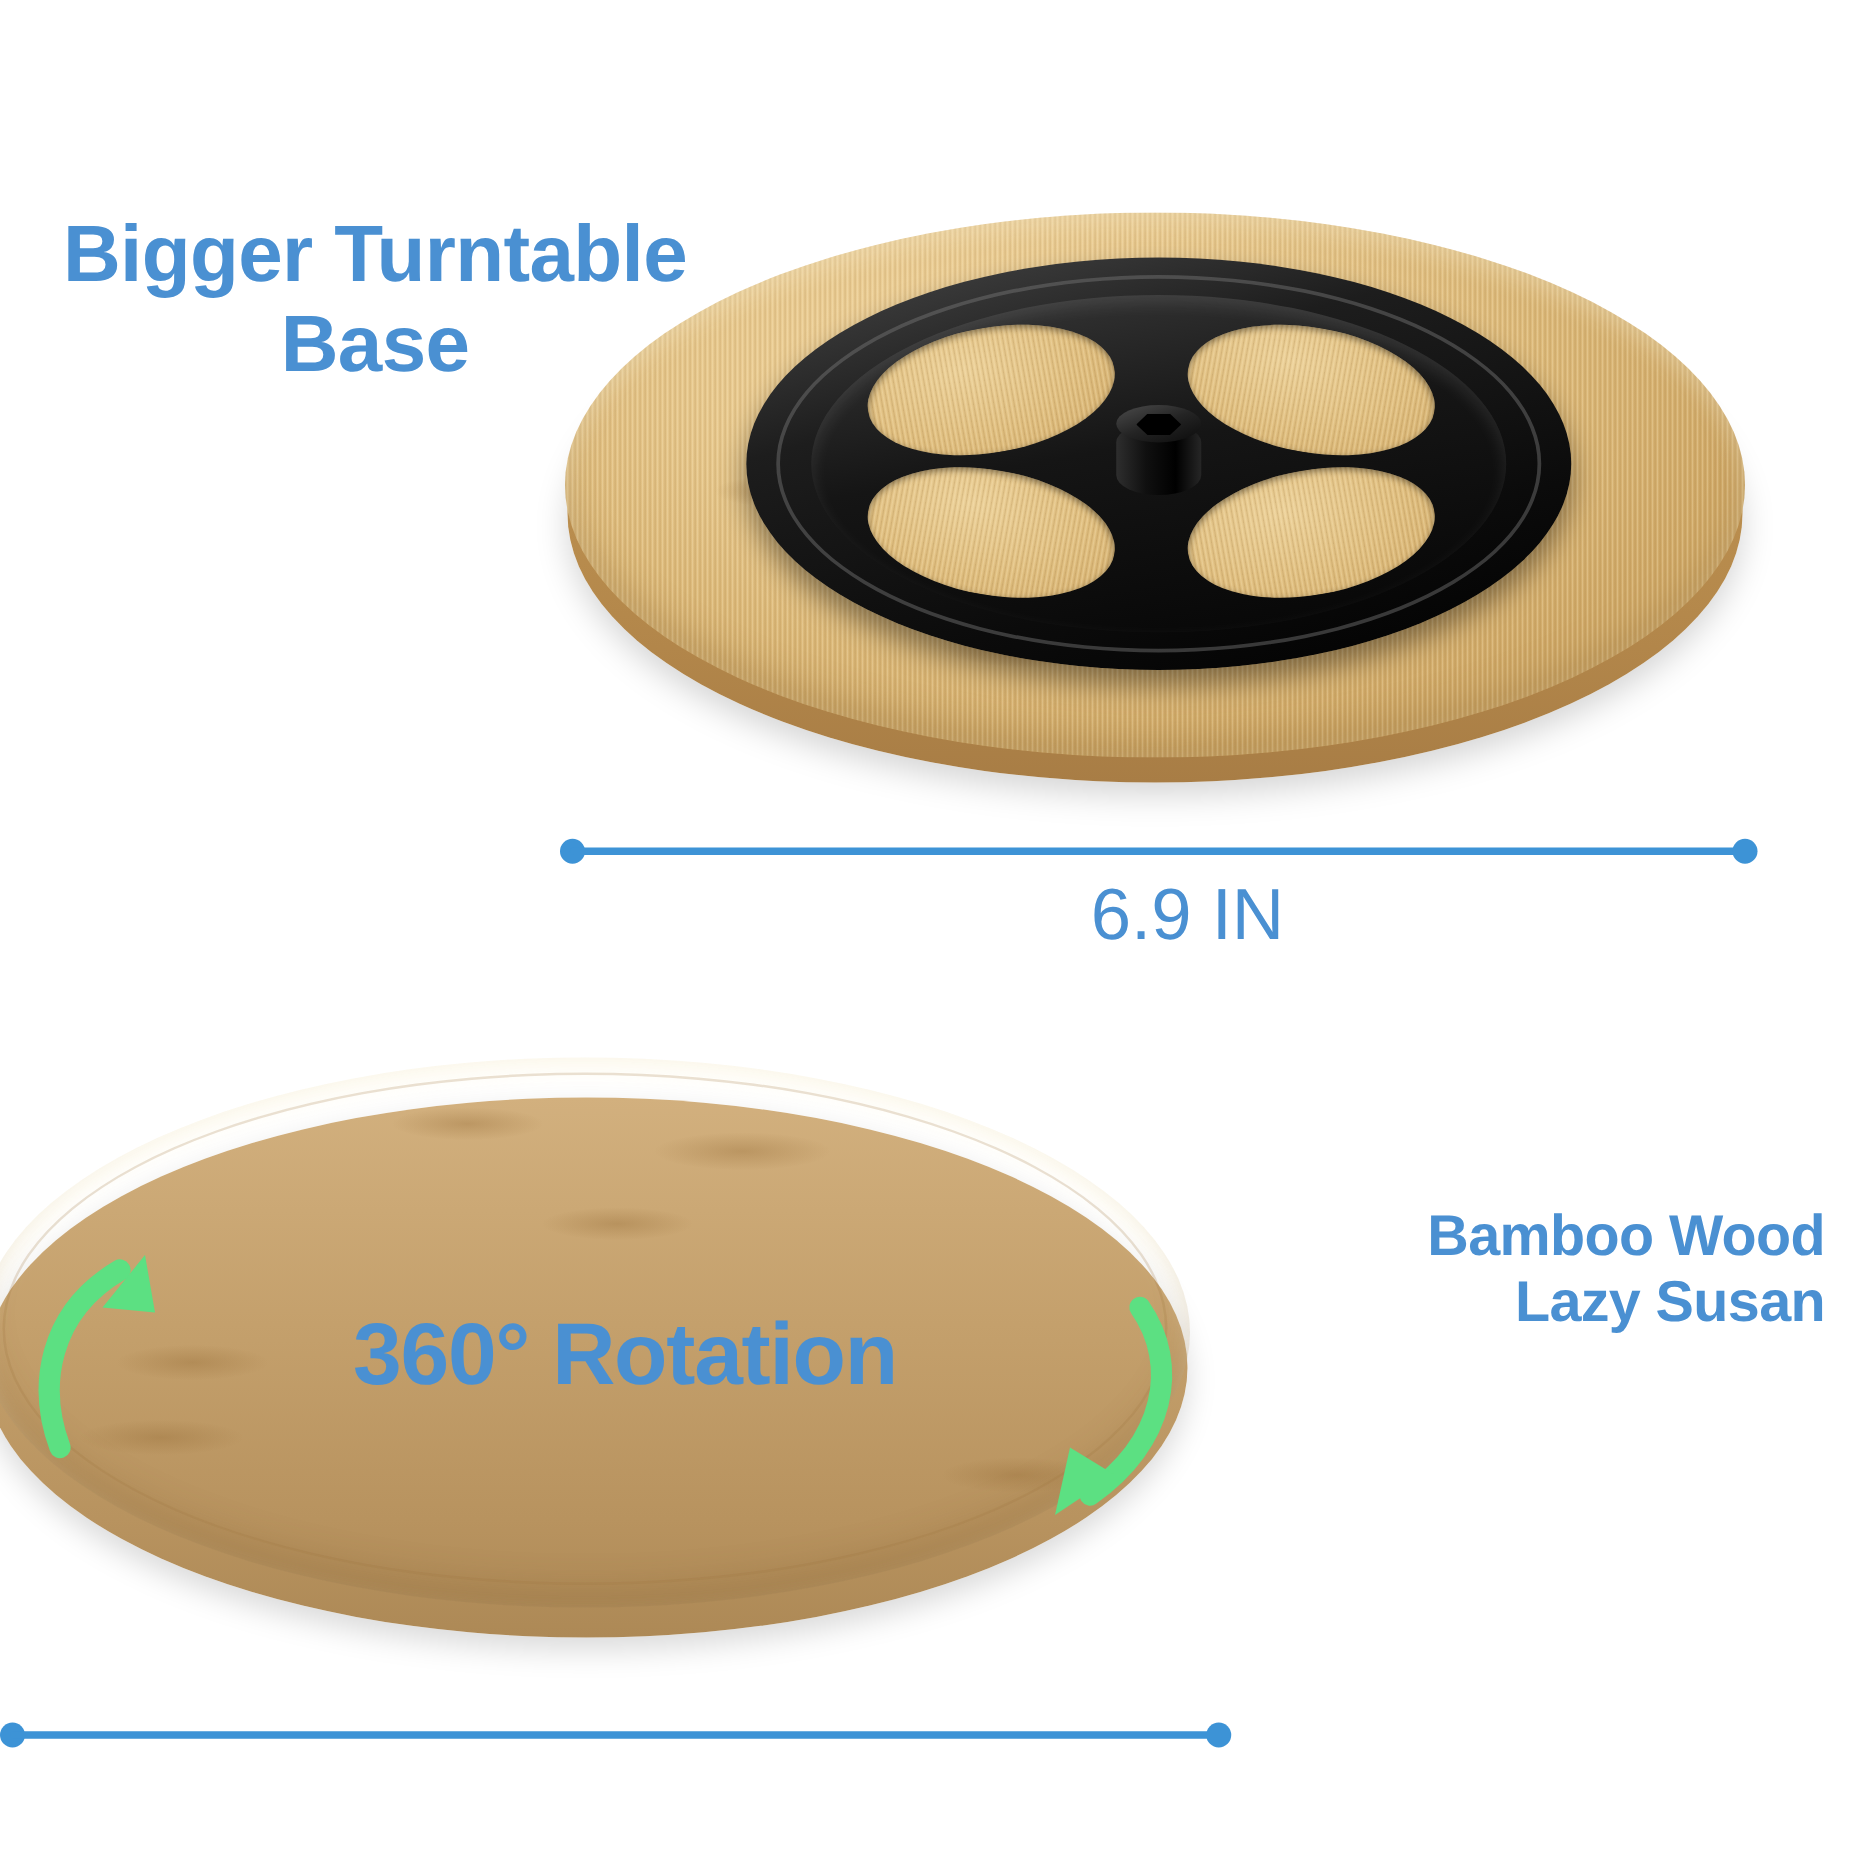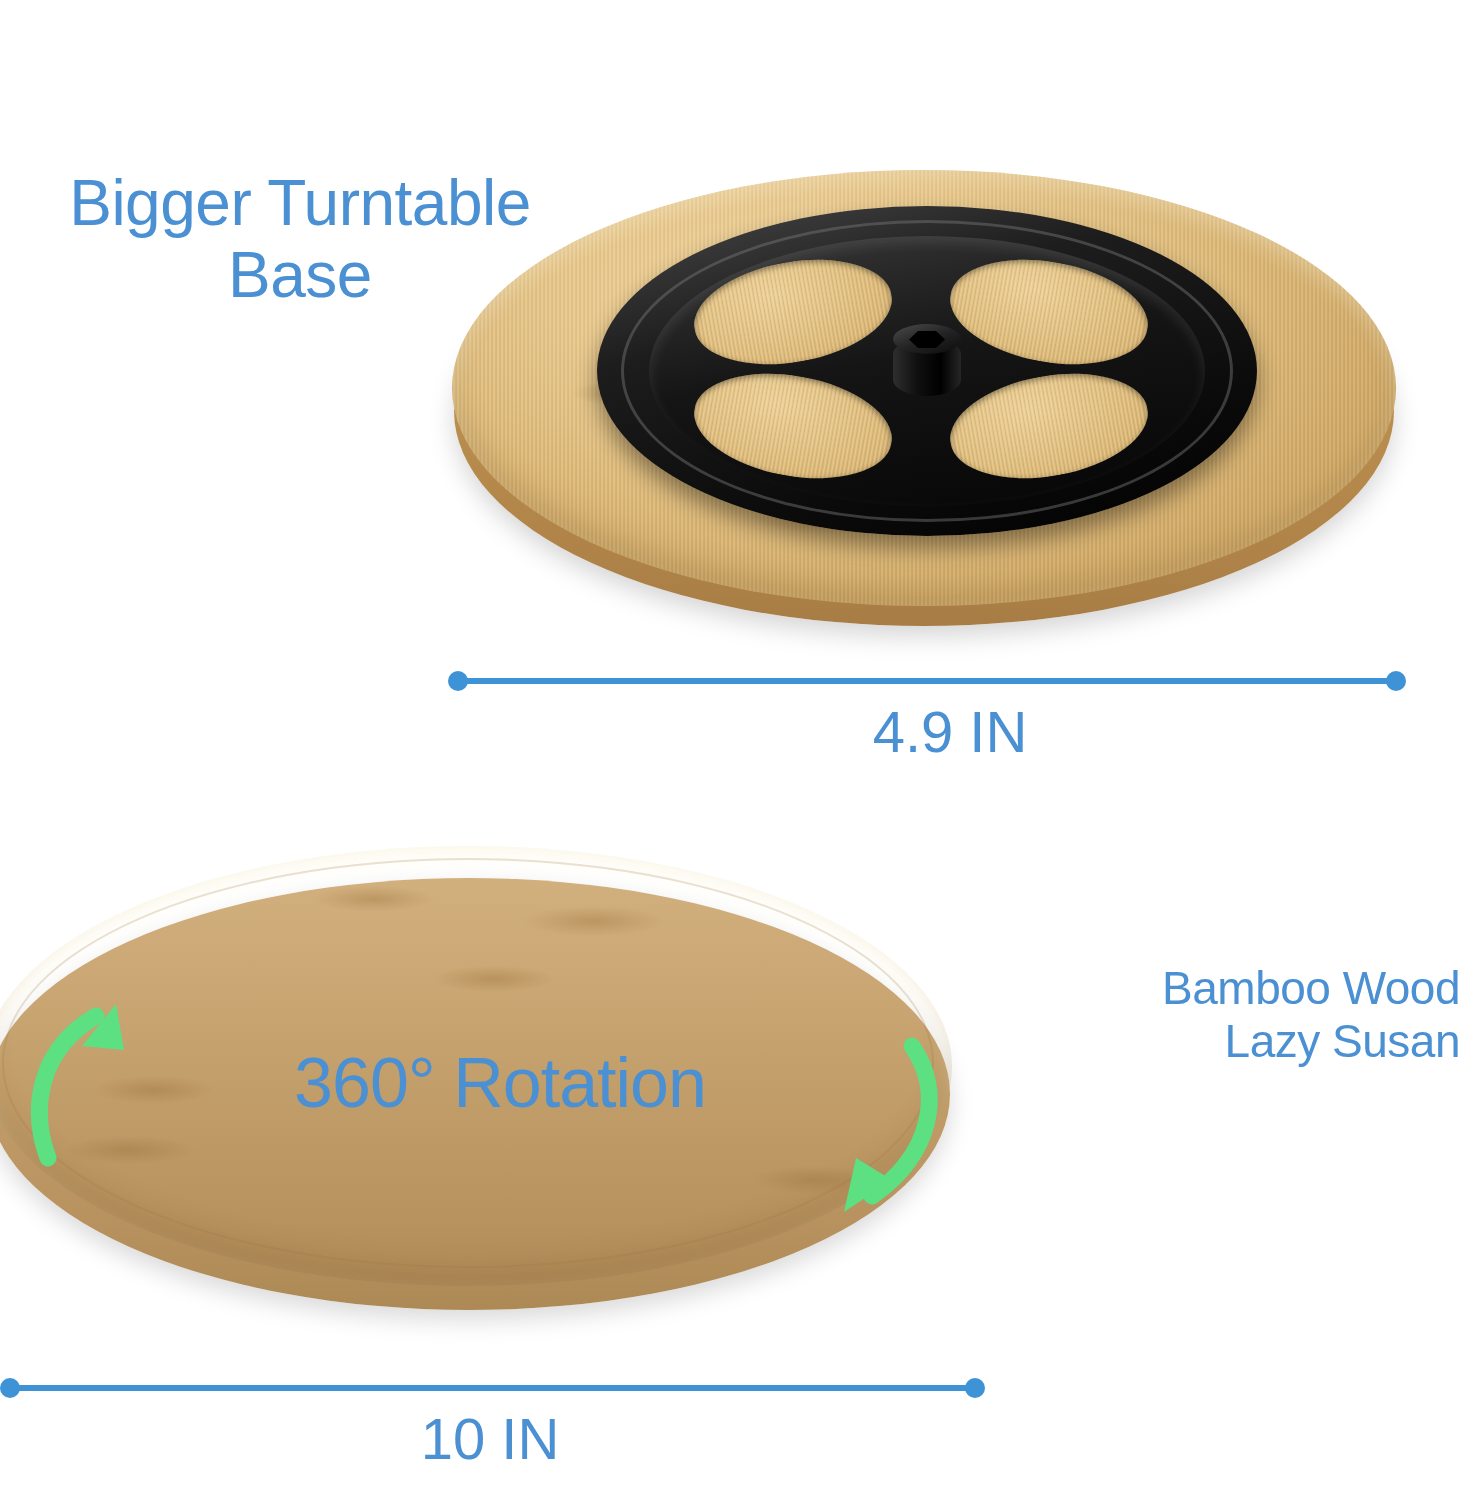--- a/index.html
+++ b/index.html
@@ -17,21 +17,21 @@
     height: 1500px;
     background: #ffffff;
     overflow: hidden;
   }
 
   
   .label-blue {
     position: absolute;
     color: #4a90d2;
     font-family: "Liberation Sans", sans-serif;
-    font-weight: 400;
+    font-weight: 700;
     line-height: 1.12;
     letter-spacing: -0.5px;
     white-space: pre-line;
   }
 
   #headline-turntable {
     left: 0px;
     top: 168px;
     width: 600px;
     font-size: 64px;
@@ -305,21 +305,21 @@
         <div id="hub-socket"></div>
       </div>
     </div>
   </div>
 
   <div id="dimline-top" class="dimline">
     <div class="cap left"></div>
     <div class="bar"></div>
     <div class="cap right"></div>
   </div>
-  <div id="dim-text-top" class="dim-text">4.9 IN</div>
+  <div id="dim-text-top" class="dim-text">6.9 IN</div>
 
   <div id="product-bottom">
     <div id="bot-disc-edge"></div>
     <div id="bot-disc-face">
       <div class="node-mark" style="left:540px;top:60px;width:140px;height:30px;"></div>
       <div class="node-mark" style="left:330px;top:40px;width:120px;height:26px;"></div>
       <div class="node-mark" style="left:450px;top:120px;width:120px;height:26px;"></div>
       <div class="node-mark" style="left:110px;top:230px;width:120px;height:28px;"></div>
       <div class="node-mark" style="left:80px;top:290px;width:130px;height:28px;"></div>
       <div class="node-mark" style="left:770px;top:320px;width:120px;height:28px;"></div>
@@ -340,15 +340,14 @@
   <div id="rotation-label" class="label-blue">360° Rotation</div>
 
   <div id="headline-bamboo" class="label-blue">Bamboo Wood
 Lazy Susan</div>
 
   <div id="dimline-bottom" class="dimline">
     <div class="cap left"></div>
     <div class="bar"></div>
     <div class="cap right"></div>
   </div>
-  <div id="dim-text-bottom" class="dim-text">10 IN</div>
 
 </div>
 
 </body></html>

